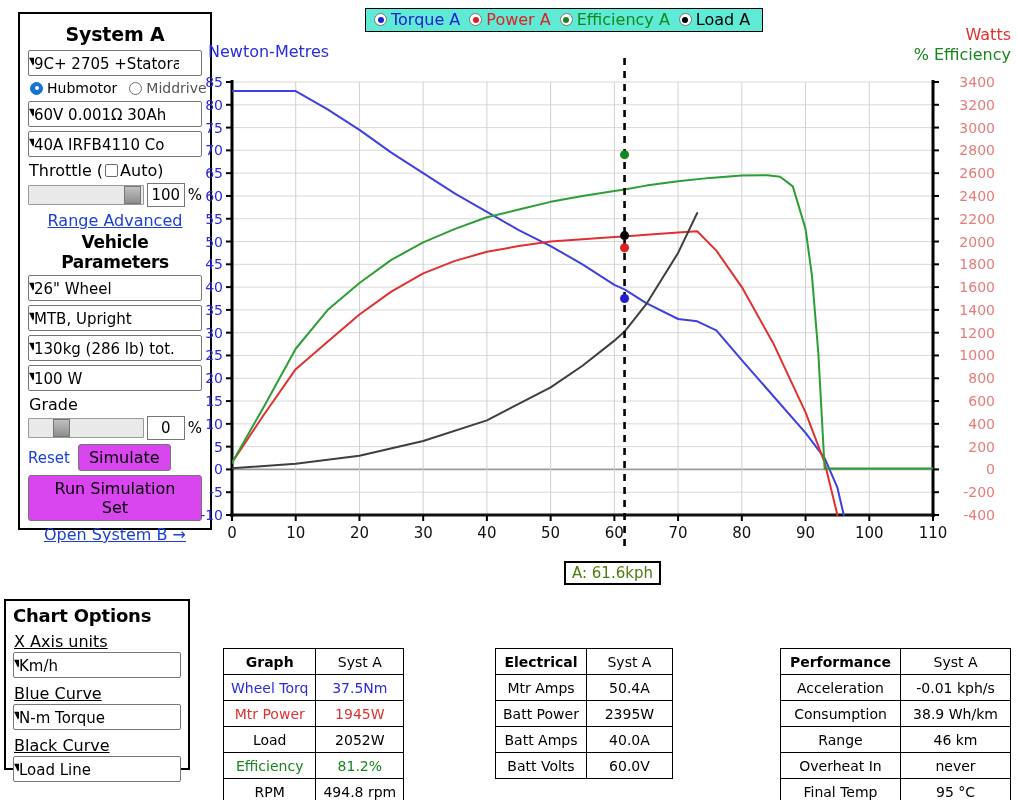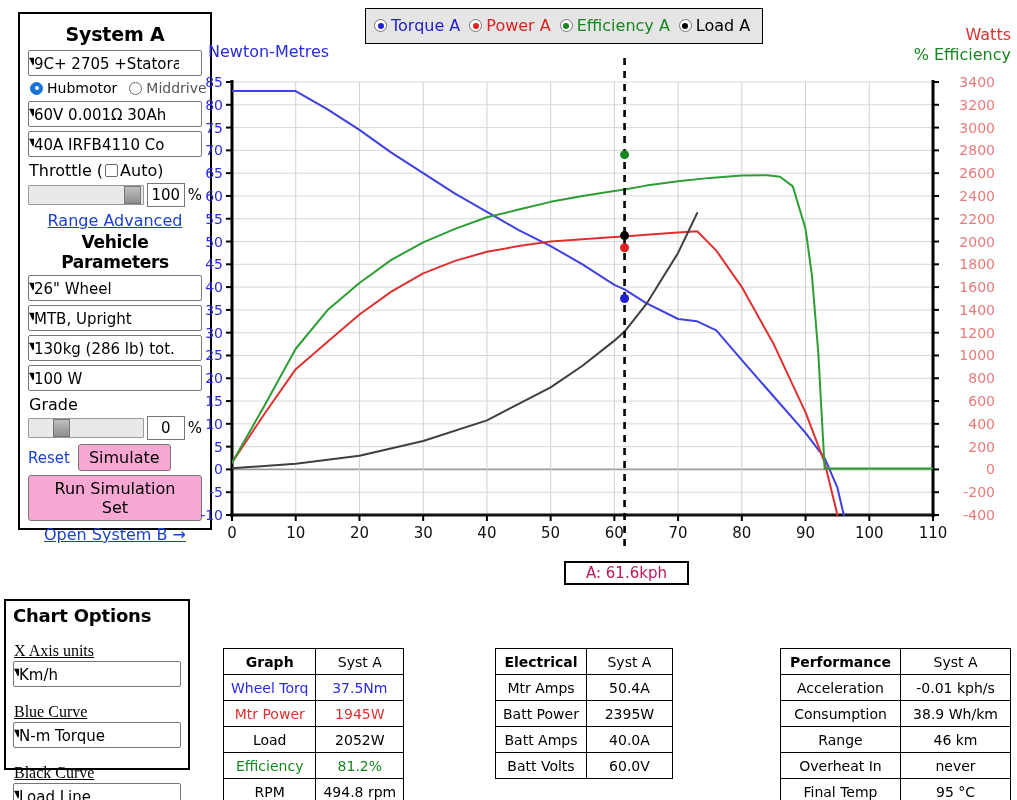--- a/index.html
+++ b/index.html
@@ -96,36 +96,36 @@
   }
   .section-head {
     font-weight: bold; font-size: 17px; text-align: center;
     margin: 2px 0 3px 0; letter-spacing: -0.3px;
   }
   .sub-head { font-size: 16px; margin: 4px 0 2px 1px; }
 
   .btnrow { display: flex; align-items: center; gap: 8px; margin: 4px 0 4px 0; }
   .reset-link { color: #1a3fd4; font-size: 15px; text-decoration: none; cursor: pointer; }
   .btn {
-    border: 1px solid #767676; background: #f9a8d4;
+    border: 1px solid #767676; background: #d946ef;
     font-size: 16px; font-family: "DejaVu Sans", "Liberation Sans", sans-serif;
     padding: 3px 10px; border-radius: 3px; color: #000; cursor: pointer;
   }
   .btn.wide { display: block; width: 100%; margin: 2px 0 4px 0; }
   .opt-link {
     display: block; font-size: 16px; color: #000;
-    text-decoration: underline; margin: 16px 0 1px 1px; font-family: Liberation Serif, serif;
+    text-decoration: underline; margin: 6px 0 1px 1px;
   }
 
   
   #chart-area { position: absolute; left: 200px; top: 0px; width: 817px; height: 595px; }
   #legend {
     position: absolute; left: 165px; top: 8px;
-    border: 1px solid #000; background: #e5e5e5;
-    padding: 2px 8px 3px 8px; height: 36px;
+    border: 1px solid #000; background: #5eead4;
+    padding: 2px 8px 3px 8px; height: 24px;
     display: flex; align-items: center; gap: 5px;
     font-size: 16px; white-space: nowrap;
   }
   .leg-item { display: flex; align-items: center; gap: 4px; margin-right: 4px; }
   .leg-dot {
     width: 13px; height: 13px; border-radius: 50%;
     border: 1px solid #777; position: relative; flex: 0 0 auto;
     background: #fff;
   }
   .leg-dot::after {
@@ -133,21 +133,21 @@
     width: 6px; height: 6px; border-radius: 50%;
   }
 
   .axis-title { position: absolute; font-size: 16px; white-space: nowrap; }
 
   svg#plot { position: absolute; left: 0; top: 0; }
 
   #cursor-box {
     position: absolute; left: 364px; top: 561px;
     border: 2px solid #000; background: #fff;
-    font-size: 15px; padding: 1px 20px; color: #be185d;
+    font-size: 15px; padding: 1px 6px; color: #4d7c0f;
   }
 
   
   table.dt {
     position: absolute;
     border-collapse: collapse;
     font-size: 14px;
     background: #fff;
   }
   table.dt td, table.dt th {

